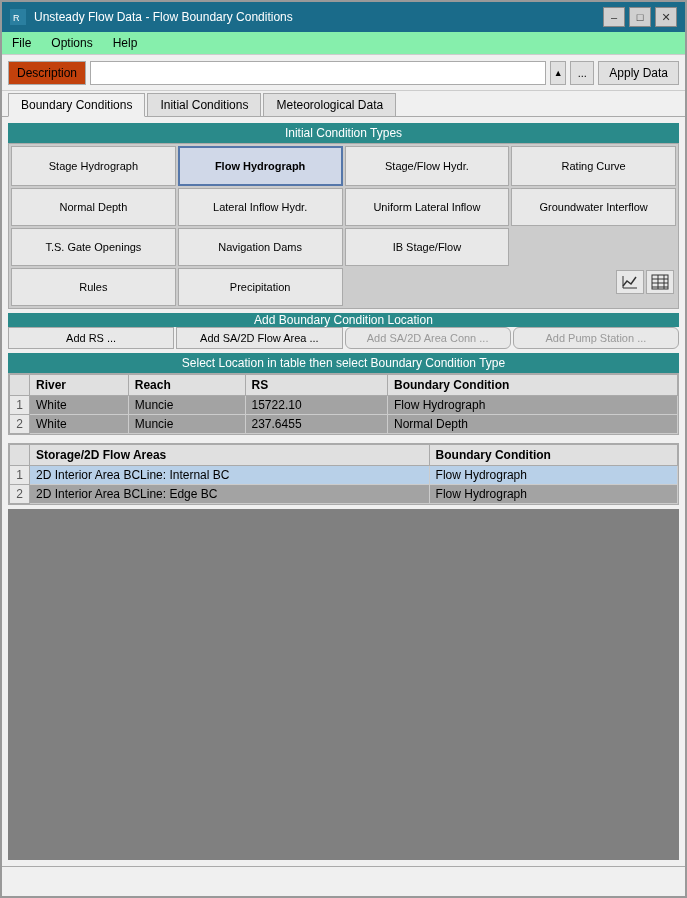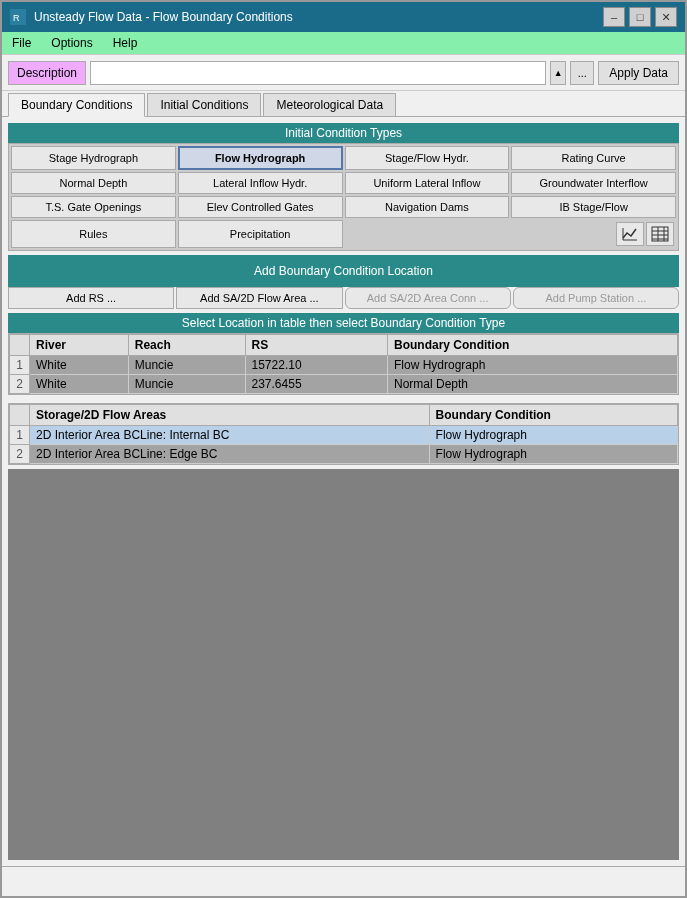--- a/index.html
+++ b/index.html
@@ -74,21 +74,21 @@
       display: flex;
       align-items: center;
       padding: 4px 6px;
       gap: 4px;
       border-bottom: 1px solid #ccc;
       background: #f0f0f0;
       flex-shrink: 0;
       height: 36px;
     }
     .desc-label {
-      background: #f0abfc;
+      background: #c2410c;
       border: 1px solid #aaa;
       padding: 2px 8px;
       font-size: 12px;
       height: 24px;
       display: flex;
       align-items: center;
     }
     .desc-input {
       flex: 1;
       height: 24px;
@@ -157,21 +157,21 @@
       overflow: hidden;
     }
     .section-header {
       background: #2a8a8a;
       color: white;
       text-align: center;
       padding: 3px;
       font-size: 12px;
     }
     .bc-btn {
-      padding: 4px 2px;
+      padding: 12px 2px;
       border: 1px solid #aaa;
       background: #e8e8e8;
       cursor: pointer;
       font-size: 11px;
       text-align: center;
       white-space: nowrap;
       overflow: hidden;
     }
     .bc-btn.active {
       background: #d0d8e8;
@@ -179,21 +179,21 @@
       border: 2px solid #5577aa;
     }
     .bc-btn:disabled, .bc-btn.disabled {
       color: #888;
       cursor: default;
     }
     .add-section {
       background: #2a8a8a;
       color: white;
       text-align: center;
-      padding: 9px;
+      padding: 0;
       font-size: 12px;
     }
     .add-buttons-row {
       display: flex;
       gap: 2px;
     }
     .add-btn {
       flex: 1;
       padding: 4px 2px;
       border: 1px solid #aaa;
@@ -353,21 +353,20 @@
 
         <div style="display:grid; grid-template-columns: repeat(4,1fr); gap:2px; margin-bottom:2px;">
           <button class="bc-btn">Normal Depth</button>
           <button class="bc-btn">Lateral Inflow Hydr.</button>
           <button class="bc-btn">Uniform Lateral Inflow</button>
           <button class="bc-btn">Groundwater Interflow</button>
         </div>
 
         <div style="display:grid; grid-template-columns: repeat(4,1fr); gap:2px; margin-bottom:2px;">
           <button class="bc-btn">T.S. Gate Openings</button>
-          <button class="bc-btn">Elev Controlled Gates</button>
           <button class="bc-btn">Navigation Dams</button>
           <button class="bc-btn">IB Stage/Flow</button>
         </div>
 
         <div style="display:grid; grid-template-columns: repeat(4,1fr); gap:2px;">
           <button class="bc-btn">Rules</button>
           <button class="bc-btn">Precipitation</button>
           <div></div>
           <div class="icon-row">
             <button class="icon-btn" title="Chart">

